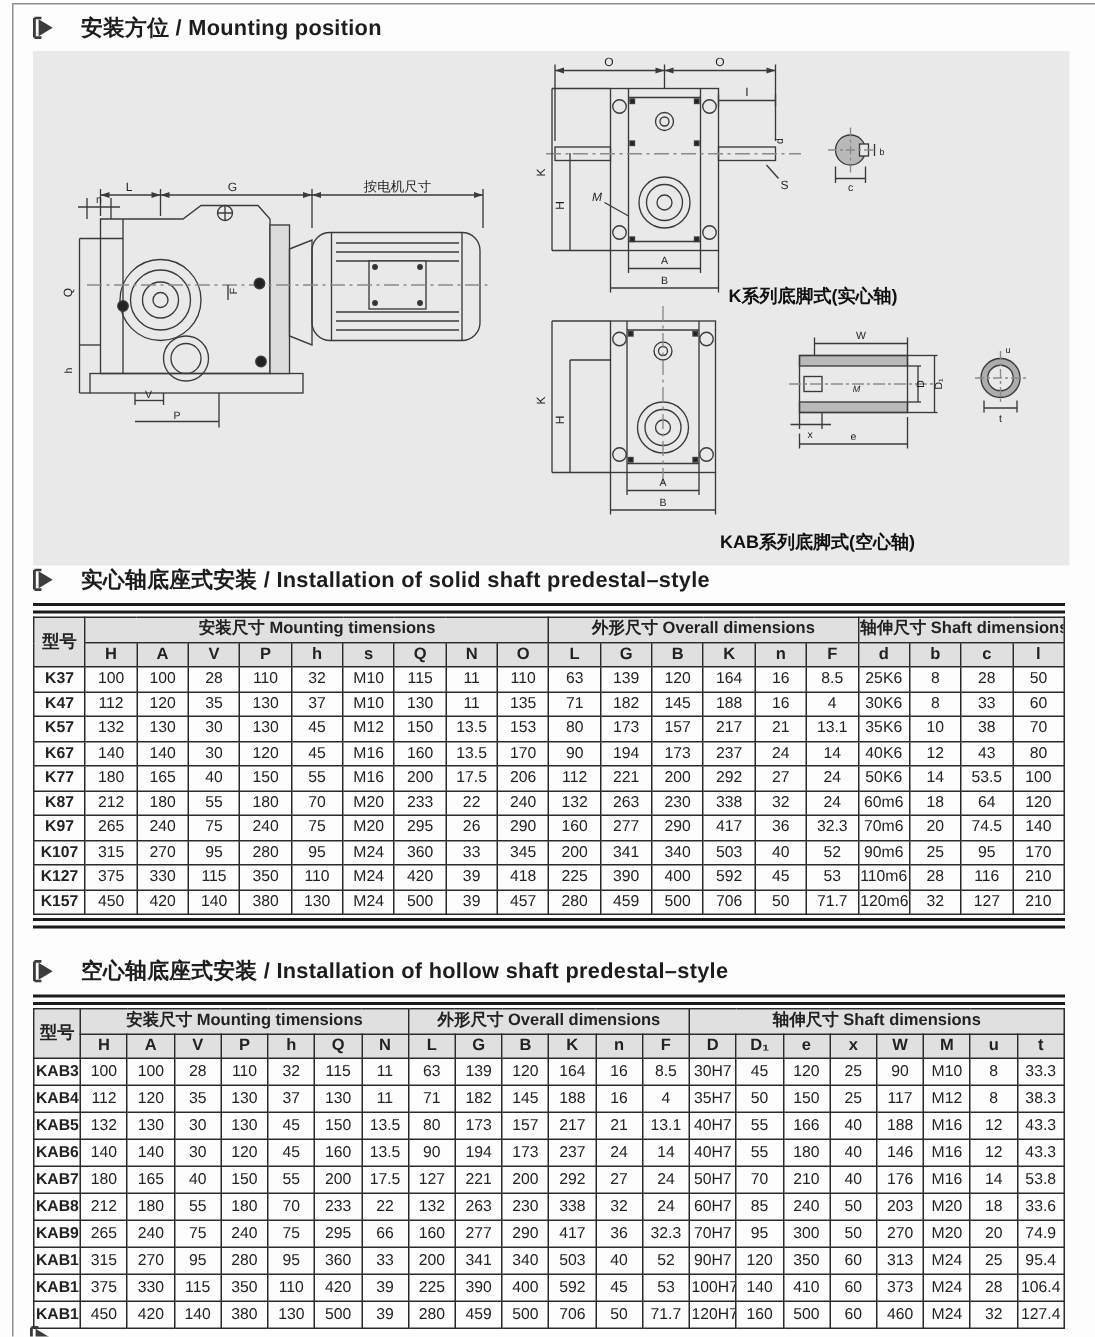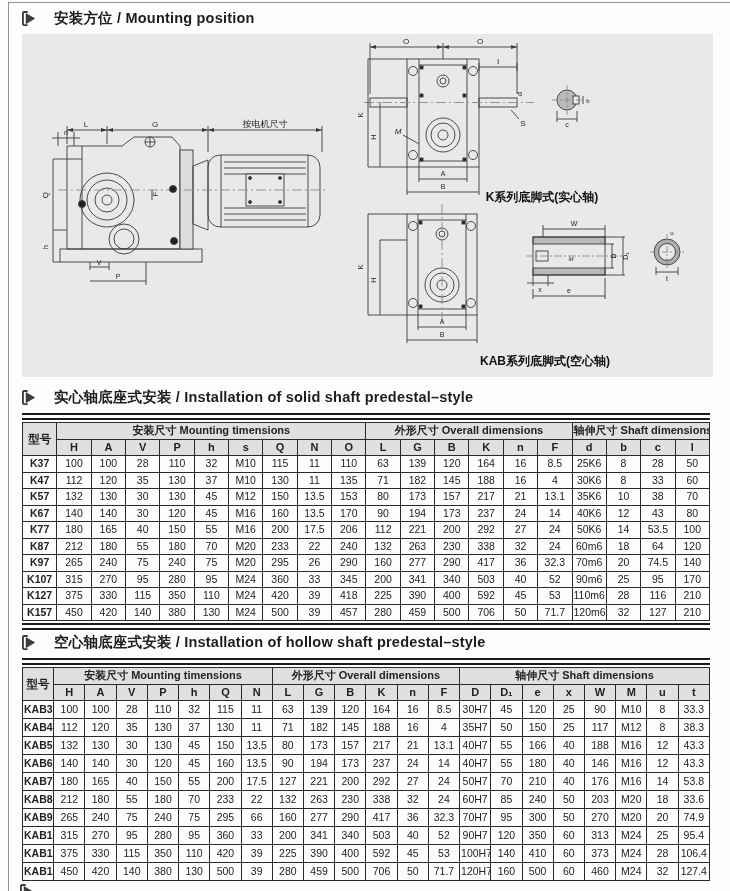--- a/index.html
+++ b/index.html
@@ -269,21 +269,21 @@
         <text x="650" y="201" font-size="6">u</text>
         <text x="645" y="247" font-size="7">t</text>
       </g>
       <g fill="#111" stroke="none" font-size="12" font-weight="bold" text-anchor="middle">
         <text x="520" y="167">K系列底脚式(实心轴)</text>
         <text x="523" y="331">KAB系列底脚式(空心轴)</text>
       </g>
     </svg>
   </div>
 
-  <div class="section-title" style="margin-top:11px;">
+  <div class="section-title" style="margin-top:0;">
     <svg class="marker" viewBox="0 0 16 16">
       <path d="M1,1 H6 M1,15 H6 M1,1 V15" stroke="#3c3c3c" stroke-width="2" fill="none"></path>
       <path d="M4,2 L14,8 L4,14 Z" fill="#3c3c3c"></path>
     </svg>
     <span>实心轴底座式安装 / Installation of solid shaft predestal–style</span>
   </div>
 
   <div class="rule-double"></div>
   <table id="table-0">
     <thead>
@@ -533,21 +533,21 @@
           <td>71.7</td>
           <td>120m6</td>
           <td>32</td>
           <td>127</td>
           <td>210</td>
         </tr>
       </tbody>
   </table>
   <div class="rule-double"></div>
 
-  <div class="section-title" style="margin-top:3px;">
+  <div class="section-title" style="margin-top:19px;">
     <svg class="marker" viewBox="0 0 16 16">
       <path d="M1,1 H6 M1,15 H6 M1,1 V15" stroke="#3c3c3c" stroke-width="2" fill="none"></path>
       <path d="M4,2 L14,8 L4,14 Z" fill="#3c3c3c"></path>
     </svg>
     <span>空心轴底座式安装 / Installation of hollow shaft predestal–style</span>
   </div>
 
   <div class="rule-double"></div>
   <table id="table-1">
     <thead>

